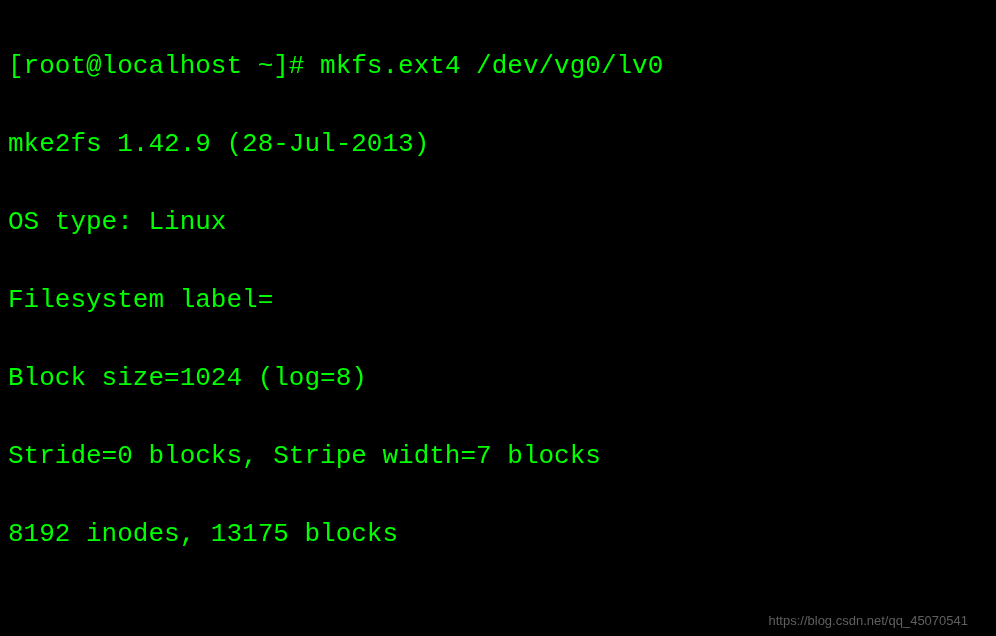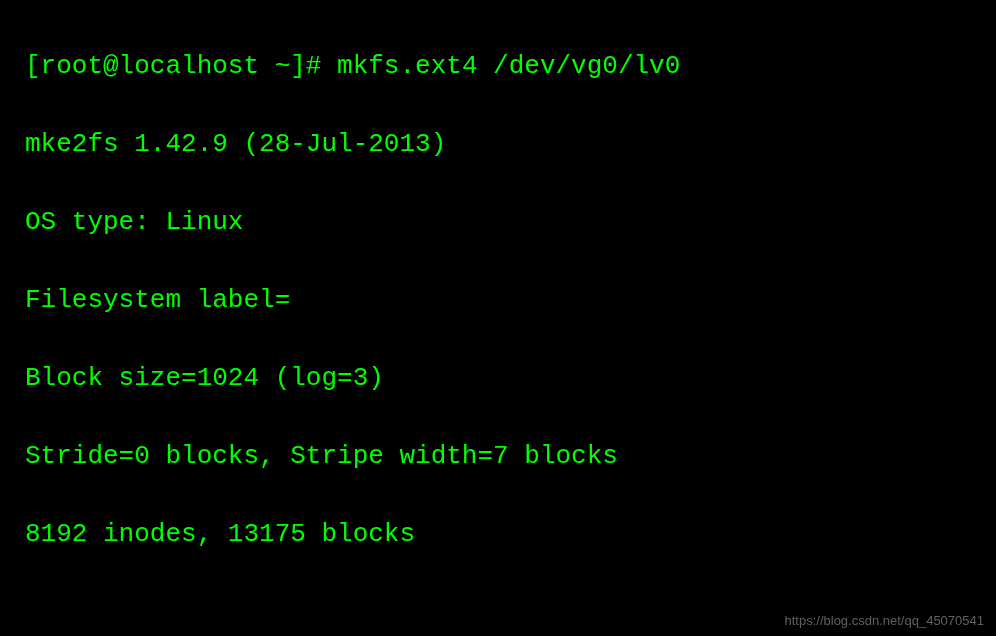--- a/index.html
+++ b/index.html
@@ -20,41 +20,40 @@
       overflow: hidden;
     }
     .terminal {
       white-space: pre;
     }
     .prompt {
       color: #00ff00;
     }
     .line {
       display: block;
-      margin-left: 17px;
     }
     .watermark {
       position: absolute;
       bottom: 6px;
-      right: 12px;
+      right: 28px;
       color: #888888;
       font-family: Arial, sans-serif;
       font-size: 13px;
       opacity: 0.7;
     }
   </style>
 </head>
 <body>
 
 <div class="terminal">
 <span class="line"><span class="prompt">[root@localhost ~]# </span><span>mkfs.ext4 /dev/vg0/lv0</span></span>
 <span class="line">mke2fs 1.42.9 (28-Jul-2013)</span>
 <span class="line">OS type: Linux</span>
 <span class="line">Filesystem label=</span>
-<span class="line">Block size=1024 (log=3)</span>
+<span class="line">Block size=1024 (log=8)</span>
 <span class="line">Stride=0 blocks, Stripe width=7 blocks</span>
 <span class="line">8192 inodes, 13175 blocks</span>
 
 
 
 
 
 
 
 

